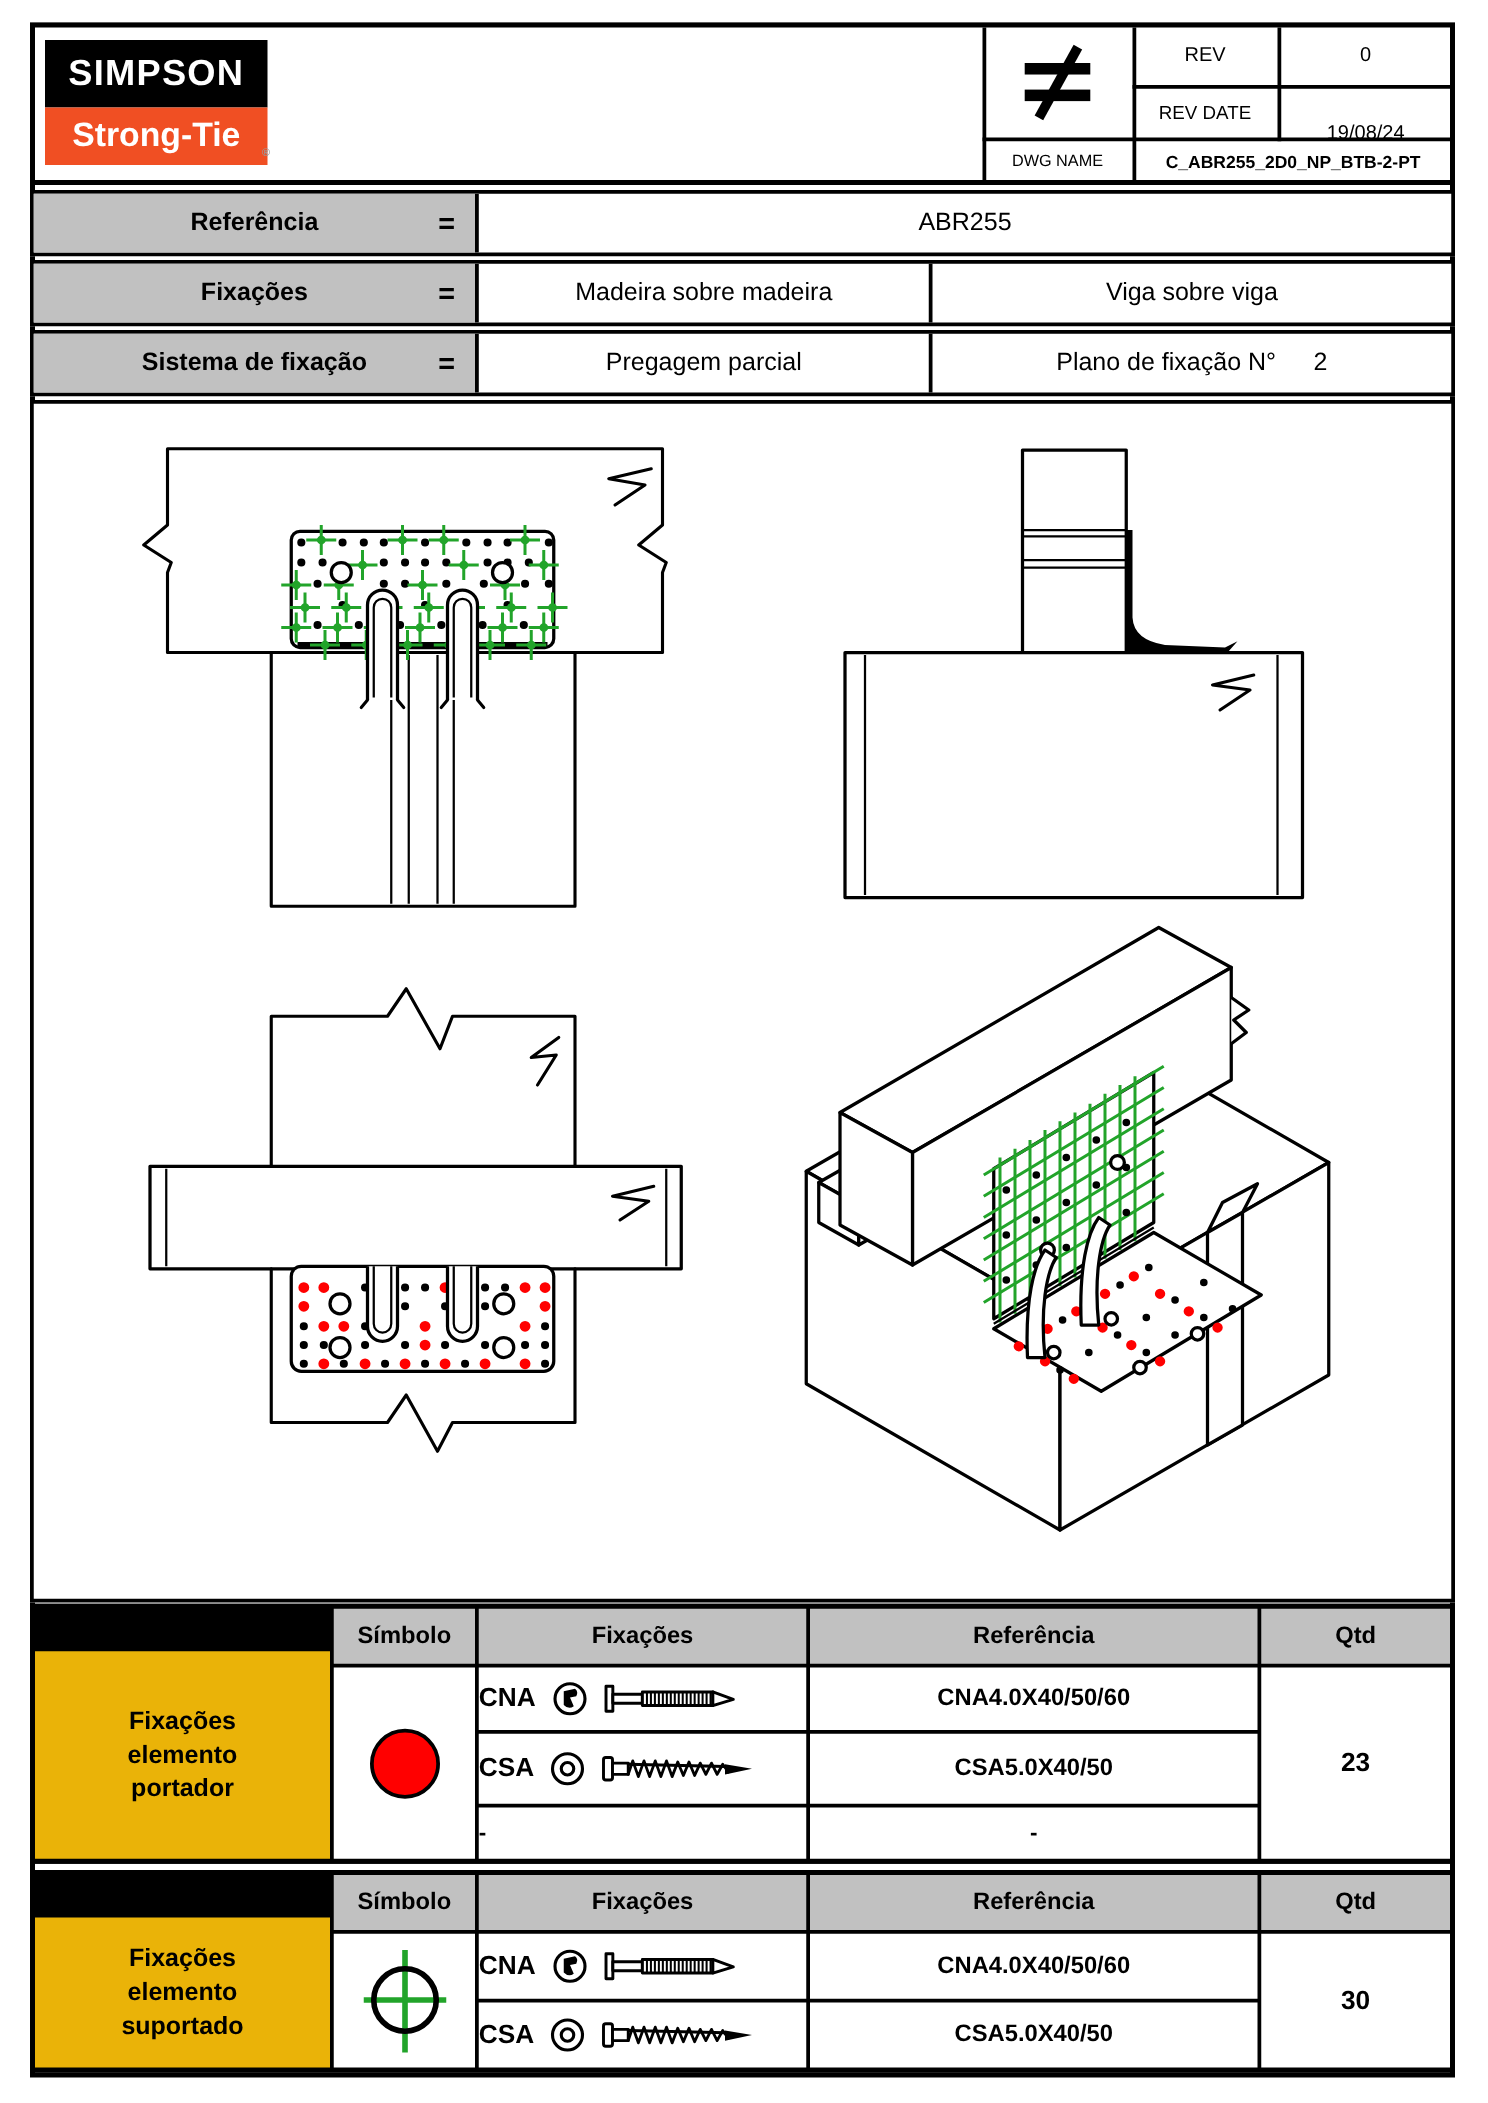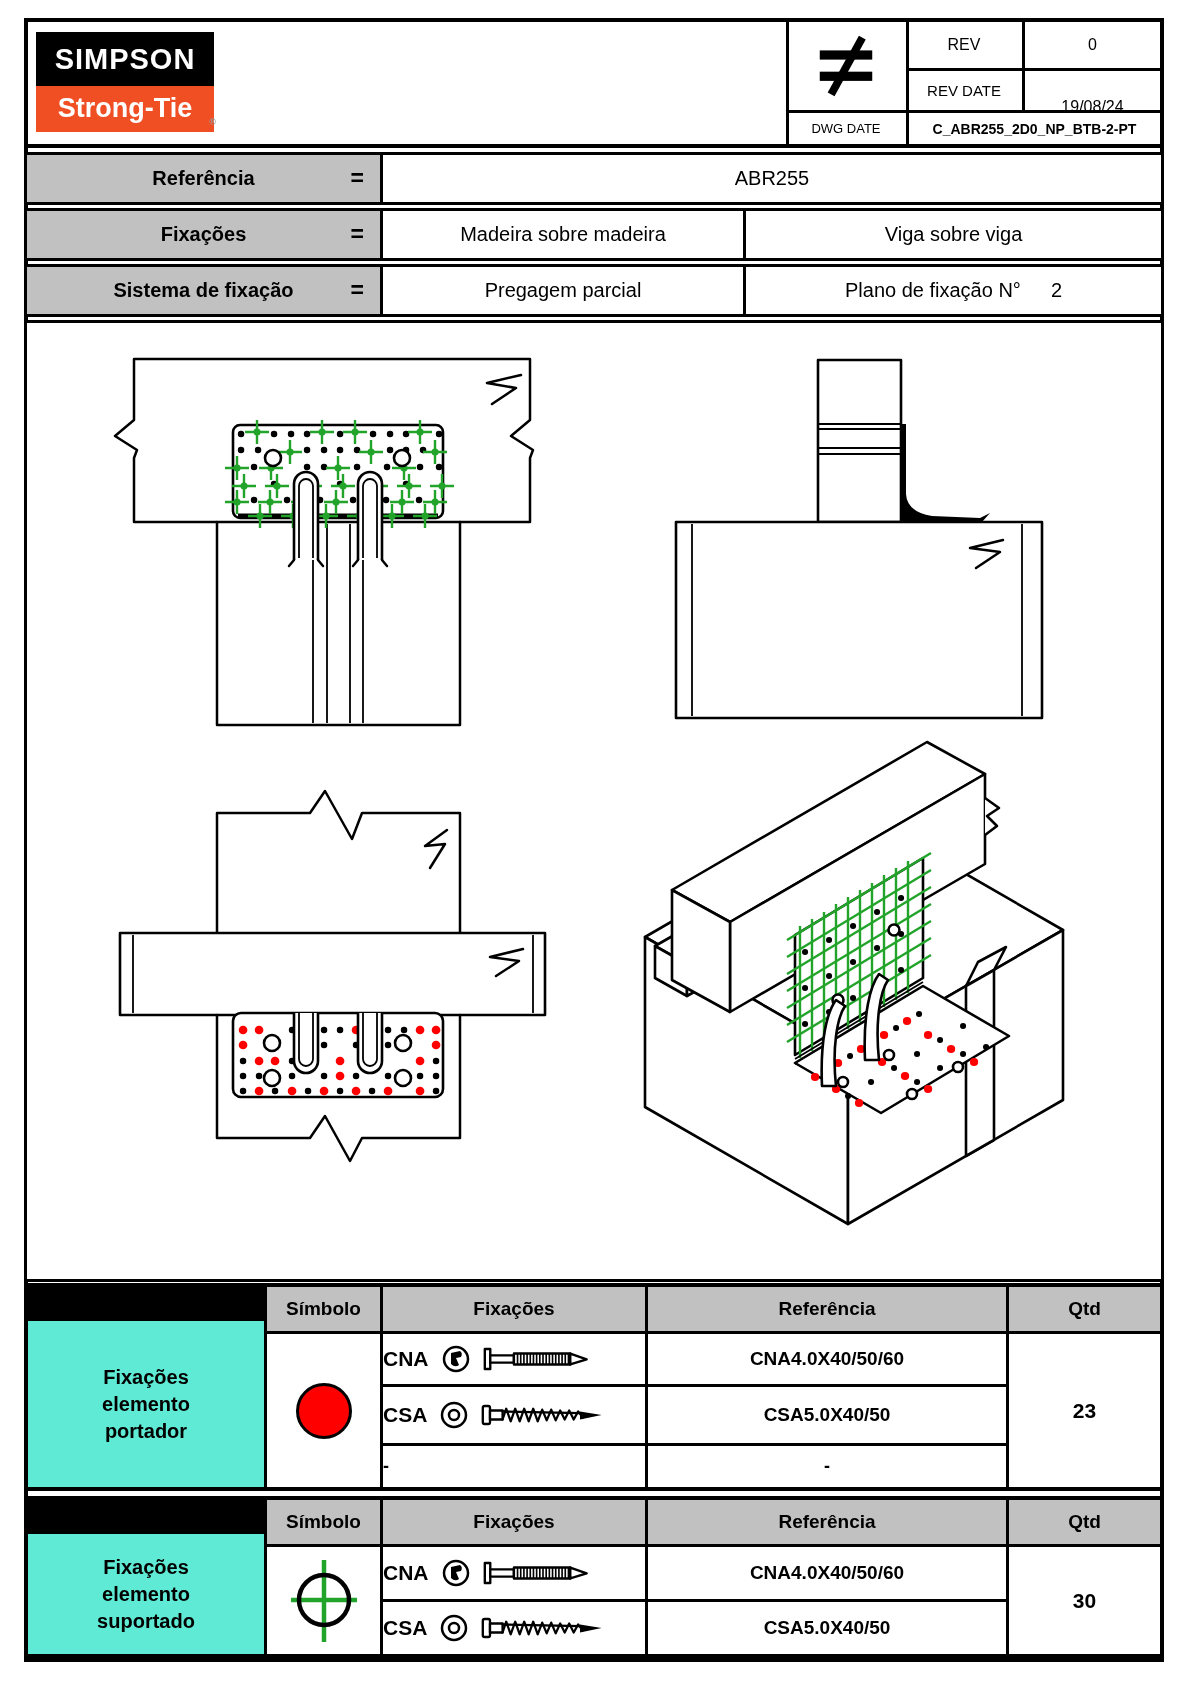--- a/index.html
+++ b/index.html
@@ -46,21 +46,21 @@
   .bdots { stroke:#000; stroke-width:6; stroke-linecap:round; fill:none; }
   .rdot { stroke:#ff0000; stroke-width:8.6; stroke-linecap:round; fill:none; }
   .rdots { stroke:#ff0000; stroke-width:8.2; stroke-linecap:round; fill:none; }
   .blk { fill:#000; stroke:none; }
 
   
   .ftable { left:24px; width:1140px; background:#000; border:4px solid #000; display:grid;
             grid-template-columns:236px 113px 262px 358px 1fr; gap:3px; }
   .cell { background:#fff; display:flex; align-items:center; justify-content:center; }
   .hd { background:#c1c1c1; font-weight:bold; font-size:19px; }
-  .lbl { background:#5eead4; font-weight:bold; font-size:20px; text-align:center;margin-top:34px; }
+  .lbl { background:#eab308; font-weight:bold; font-size:20px; text-align:center;margin-top:34px; }
   .lbl span { width:140px; line-height:1.35; }
   .fx { justify-content:flex-start; gap:13px; }
   .code { font-weight:bold; font-size:21px; }
   .rf { font-weight:bold; font-size:19px; }
   .qty { font-weight:bold; font-size:21px; }
   .redcircle { width:56px; height:56px; border-radius:50%; background:#ff0000; border:3.5px solid #000; }
   .dash { font-weight:bold; font-size:18px; }
 </style>
 </head>
 <body>
@@ -87,21 +87,21 @@
       <svg width="78" height="62" viewBox="0 0 110 84">
         <rect x="18" y="20" width="74" height="13" class="blk"></rect>
         <rect x="18" y="50" width="74" height="13" class="blk"></rect>
         <line x1="34" y1="82" x2="78" y2="2" stroke="#000" stroke-width="11"></line>
       </svg>
     </div>
     <div class="tb-cell f16" style="left:881px; top:0; width:110px; height:46px;">REV</div>
     <div class="tb-cell f16" style="left:997px; top:0; width:135px; height:46px;">0</div>
     <div class="tb-cell f15" style="left:881px; top:49px; width:110px; height:39px;">REV DATE</div>
     <div class="tb-cell f16" style="left:997px; top:49px; width:135px; height:39px;margin-top:16px;">19/08/24</div>
-    <div class="tb-cell f13" style="left:761px; top:91px; width:114px; height:31px;">DWG DATE</div>
+    <div class="tb-cell f13" style="left:761px; top:91px; width:114px; height:31px;">DWG NAME</div>
     <div class="tb-cell dwgv" style="left:881px; top:91px; width:251px; height:31px;">C_ABR255_2D0_NP_BTB-2-PT</div>
   </div>
 
   <div class="abs sect irow" style="top:152px;">
     <div class="ilabel">
       <span>Referência</span>
       <span class="ieq">=</span>
     </div>
     <div class="ival">ABR255</div>
   </div>

